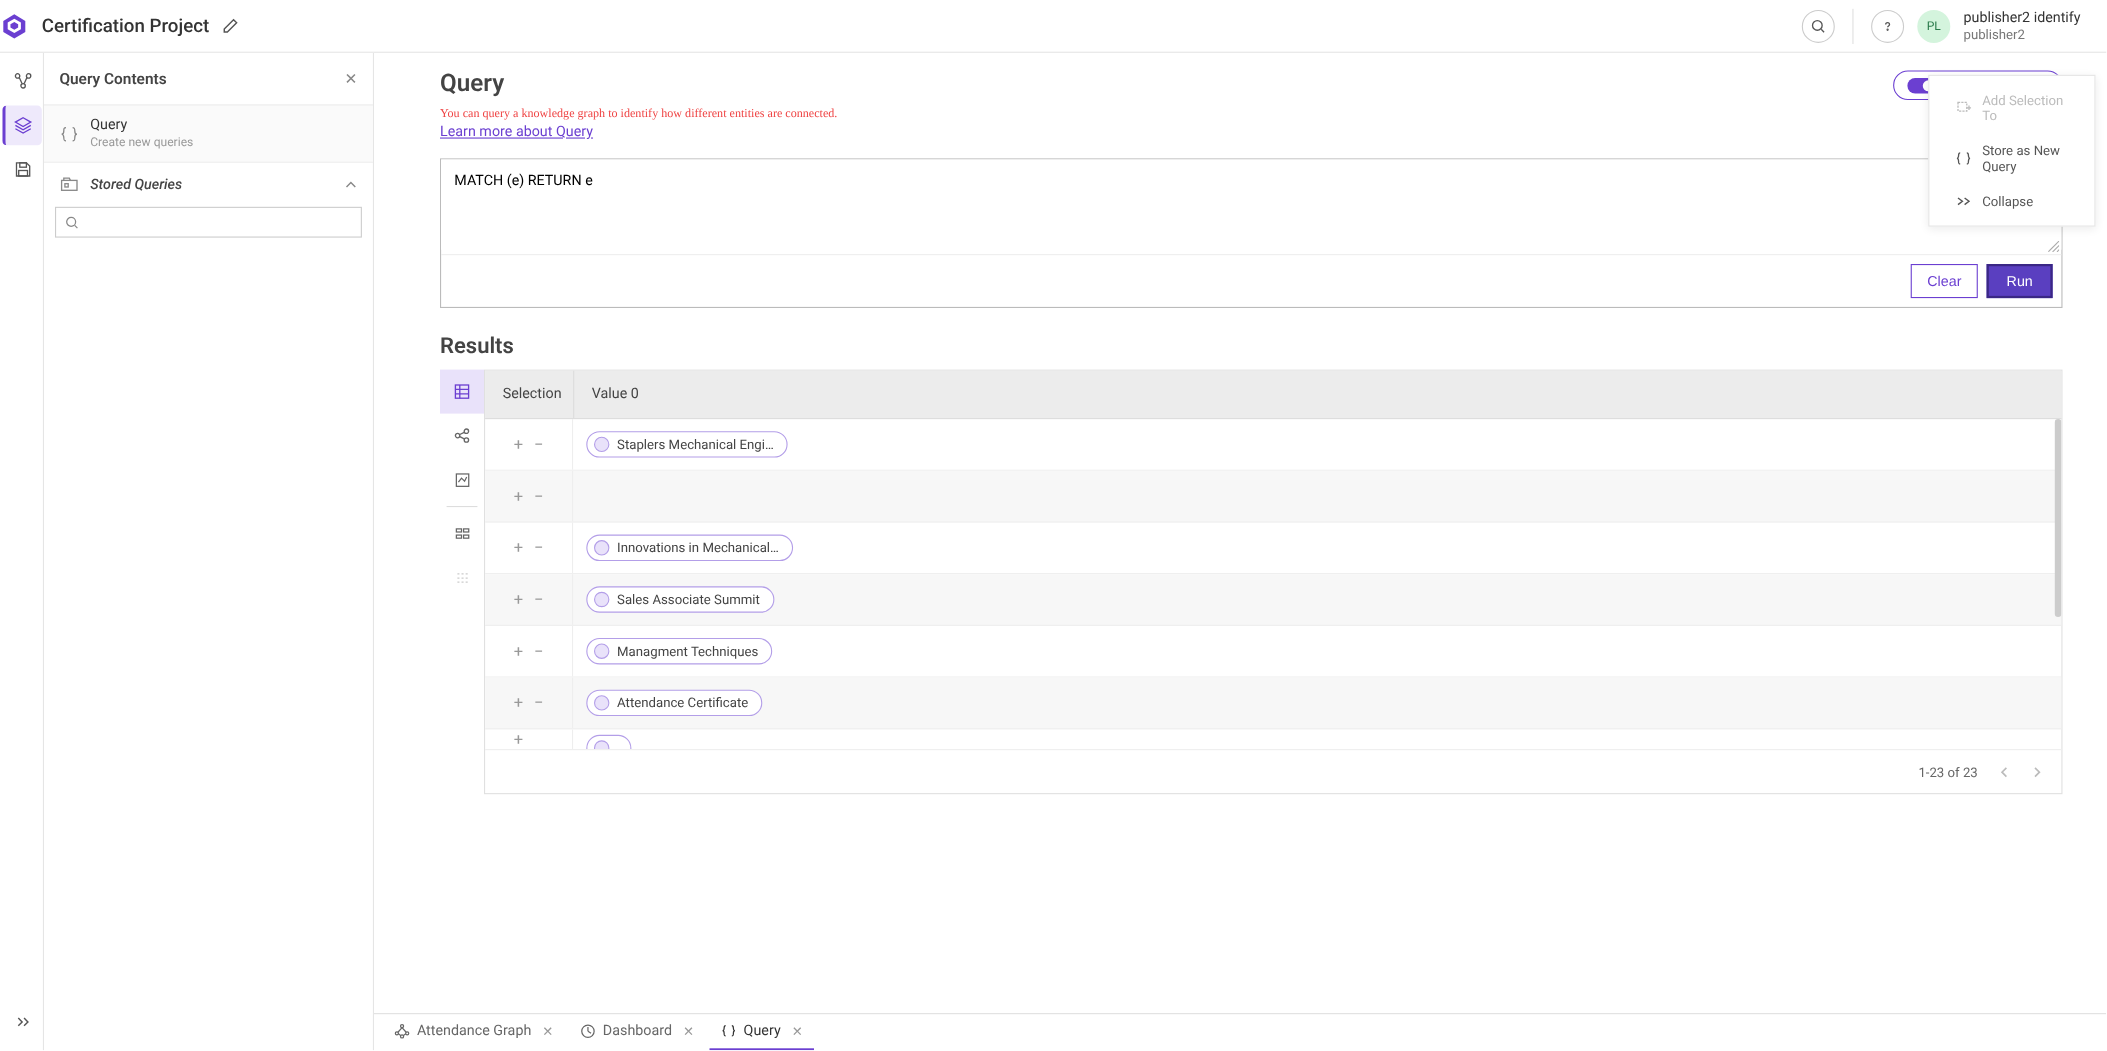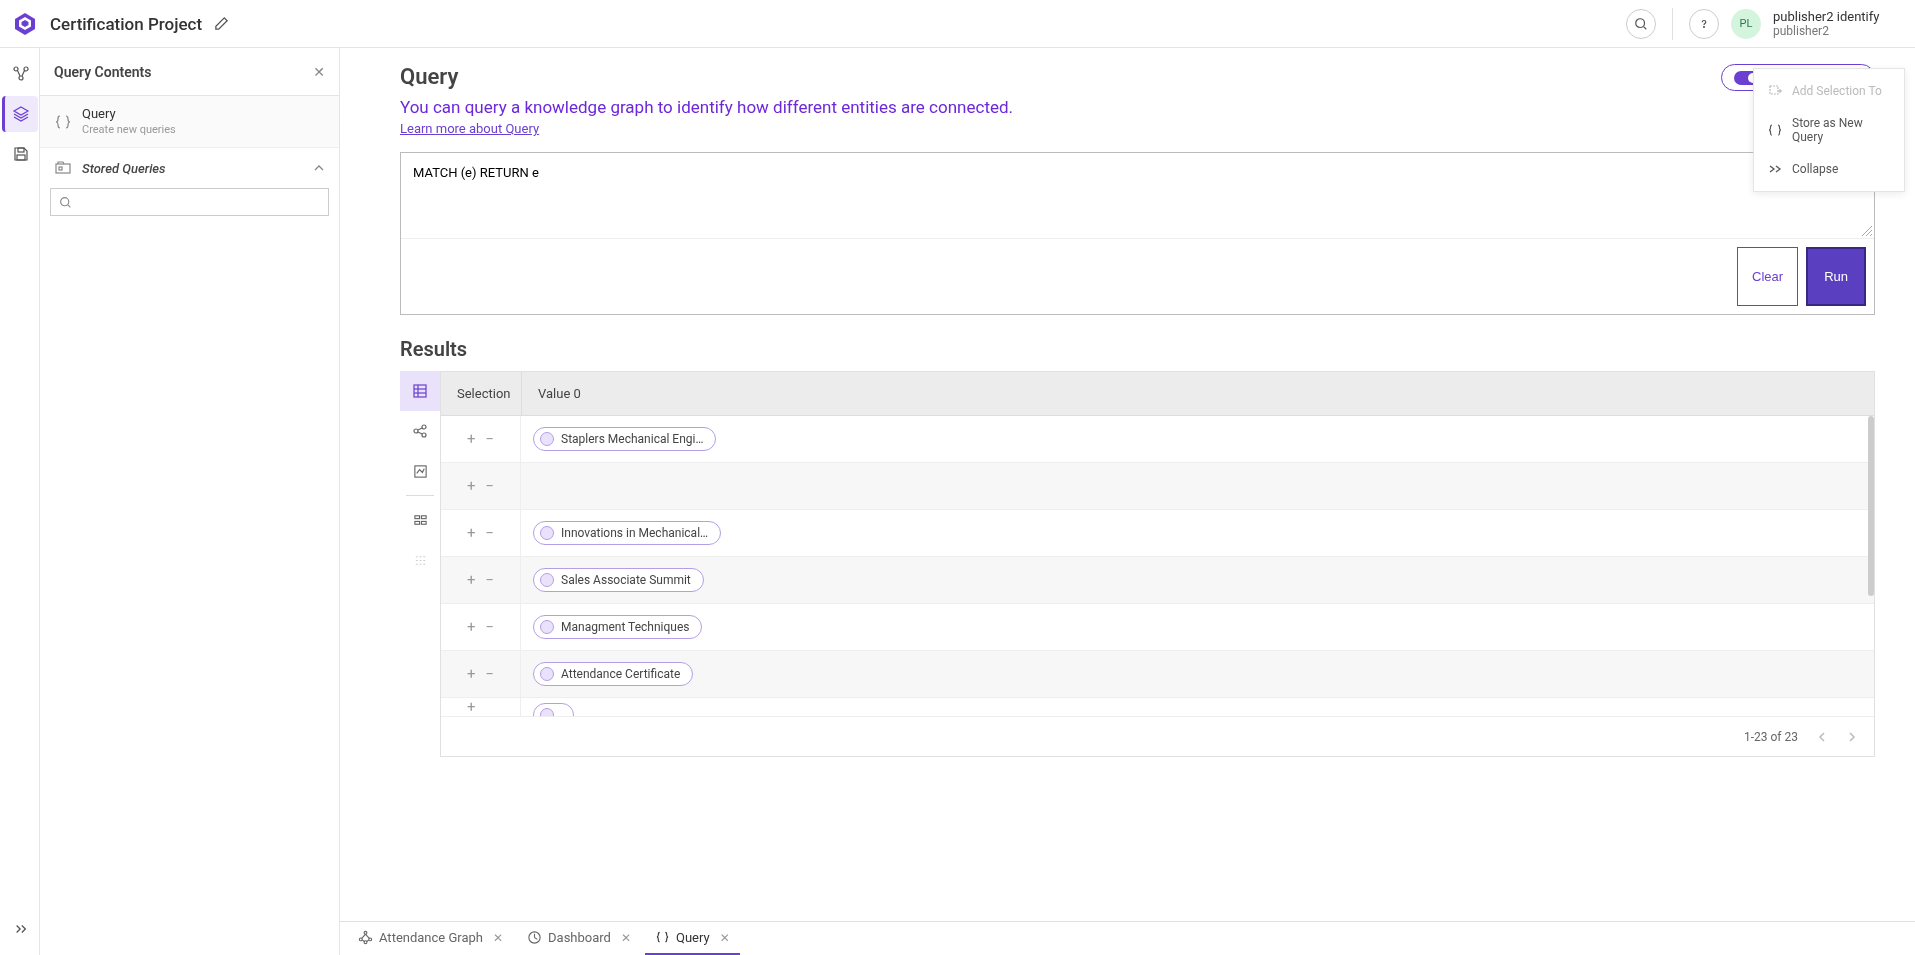--- a/index.html
+++ b/index.html
@@ -1,21 +1,21 @@
 <!DOCTYPE html>
 <html><head>
 <meta charset="utf-8">
 <style>
 * { box-sizing: border-box; margin: 0; padding: 0; }
 body { font-family: -apple-system, BlinkMacSystemFont, 'Segoe UI', Roboto, sans-serif; font-size: 13px; color: #333; background: #fff; overflow: hidden; }
 
 .app { display: flex; flex-direction: column; height: 100vh; width: 100vw; }
 
 
-.header { height: 48px; border-bottom: 1px solid #e5e5e5; display: flex; align-items: center; padding: 0 12px; justify-content: space-between; }
+.header { height: 48px; border-bottom: 1px solid #e5e5e5; display: flex; align-items: center; padding: 0 0; justify-content: space-between; }
 .header-left { display: flex; align-items: center; gap: 12px; }
 .logo { width: 26px; height: 26px; }
 .project-title { font-size: 17px; font-weight: 500; color: #333; }
 .edit-icon { color: #555; cursor: pointer; }
 .header-right { display: flex; align-items: center; gap: 12px; }
 .icon-btn-circle { width: 30px; height: 30px; border: 1px solid #ccc; border-radius: 50%; display: flex; align-items: center; justify-content: center; cursor: pointer; color: #555; }
 .header-divider { width: 1px; height: 32px; background: #e0e0e0; margin: 0 4px; }
 .avatar { width: 30px; height: 30px; border-radius: 50%; background: #d4f4dd; display: flex; align-items: center; justify-content: center; font-size: 11px; color: #2a7a4a; }
 .user-info { display: flex; flex-direction: column; line-height: 1.2; min-width: 130px; }
 .user-name { font-size: 13px; color: #333; }
@@ -44,36 +44,36 @@
 .stored-left { display: flex; align-items: center; gap: 10px; font-style: italic; }
 .stored-title { font-size: 13px; font-weight: 500; color: #444; }
 .chevron-up { color: #888; }
 .search-box { margin: 4px 10px 10px; border: 1px solid #ccc; height: 28px; display: flex; align-items: center; padding: 0 8px; }
 .search-box svg { color: #888; }
 
 
 .main { flex: 1; display: flex; flex-direction: column; overflow: hidden; }
 .main-content { flex: 1; overflow: auto; padding: 16px 40px 0 60px; position: relative; }
 .page-title { font-size: 22px; font-weight: 600; color: #444; margin-bottom: 8px; }
-.page-desc { font-size: 17px; color: #6d28d9; margin-bottom: 4px; }
+.page-desc { font-size: 11px; color: #ef4444; margin-bottom: 4px; font-family: Liberation Serif, serif; }
 .learn-link { color: #6b3fd1; text-decoration: underline; font-size: 13px; cursor: pointer; }
 
 .query-section-top { display: flex; justify-content: space-between; align-items: flex-start; }
 .toggle-box { display: flex; align-items: center; gap: 8px; border: 1px solid #6b3fd1; border-radius: 20px; padding: 5px 12px; cursor: pointer; }
 .toggle { width: 26px; height: 14px; background: #6b3fd1; border-radius: 8px; position: relative; }
 .toggle::after { content: ''; position: absolute; width: 10px; height: 10px; background: #fff; border-radius: 50%; top: 2px; right: 2px; }
 .toggle-label { color: #6b3fd1; font-size: 13px; }
 
 .query-box { border: 1px solid #bbb; margin-top: 16px; }
 .query-textarea { width: 100%; height: 82px; border: none; resize: none; padding: 12px; font-family: inherit; font-size: 13px; outline: none; position: relative; }
 .resize-handle { position: absolute; right: 2px; bottom: 2px; color: #bbb; font-size: 10px; pointer-events: none; }
 .textarea-wrap { position: relative; }
 .query-actions { display: flex; justify-content: flex-end; gap: 8px; padding: 8px; border-top: 1px solid #eee; }
 .btn-clear { border: 1px solid #6b3fd1; color: #6b3fd1; background: #fff; padding: 6px 14px; cursor: pointer; font-size: 13px; }
-.btn-run { border: 2px solid #3a2785; background: #5a3fc0; color: #fff; padding: 20px 16px; cursor: pointer; font-size: 13px; font-weight: 500; }
+.btn-run { border: 2px solid #3a2785; background: #5a3fc0; color: #fff; padding: 6px 16px; cursor: pointer; font-size: 13px; font-weight: 500; }
 
 .results-title { font-size: 20px; font-weight: 600; color: #444; margin: 22px 0 10px; }
 
 .results-area { display: flex; }
 .view-tabs { width: 40px; display: flex; flex-direction: column; gap: 0; }
 .view-tab { width: 40px; height: 40px; display: flex; align-items: center; justify-content: center; cursor: pointer; color: #666; }
 .view-tab.active { background: #e9e2fa; color: #6b3fd1; }
 .view-divider { height: 1px; background: #ddd; margin: 4px 6px; }
 
 .results-table { flex: 1; border: 1px solid #e0e0e0; display: flex; flex-direction: column; }
@@ -94,21 +94,21 @@
 .table-footer { display: flex; justify-content: flex-end; align-items: center; gap: 18px; padding: 10px 16px; border-top: 1px solid #eee; font-size: 12px; color: #666; height: 40px; }
 .page-nav { color: #bbb; cursor: pointer; font-size: 16px; }
 
 
 .bottom-tabs { height: 34px; border-top: 1px solid #e0e0e0; display: flex; align-items: center; padding: 0 8px; gap: 4px; margin-left: 0; }
 .btab { display: flex; align-items: center; gap: 6px; padding: 0 10px; height: 100%; cursor: pointer; color: #666; font-size: 13px; border-bottom: 2px solid transparent; }
 .btab.active { border-bottom-color: #6b3fd1; color: #333; }
 .btab-close { color: #999; font-size: 12px; padding-left: 4px; }
 
 
-.context-menu { position: absolute; top: 68px; right: 10px; background: #fff; border: 1px solid #e5e5e5; box-shadow: 0 2px 8px rgba(0,0,0,0.08); padding: 6px 0; width: 152px; }
+.context-menu { position: absolute; top: 68px; right: 10px; background: #fff; border: 1px solid #e5e5e5; box-shadow: 0 2px 8px rgba(0,0,0,0.08); padding: 6px 10px; width: 152px; }
 .menu-item { display: flex; align-items: center; gap: 10px; padding: 9px 14px; cursor: pointer; font-size: 12px; color: #555; }
 .menu-item.disabled { color: #bbb; cursor: default; }
 .menu-item svg, .menu-item .mi-icon { width: 14px; height: 14px; flex-shrink: 0; }
 
 svg { display: block; }
 </style>
 </head>
 <body>
 
 <div class="app">

